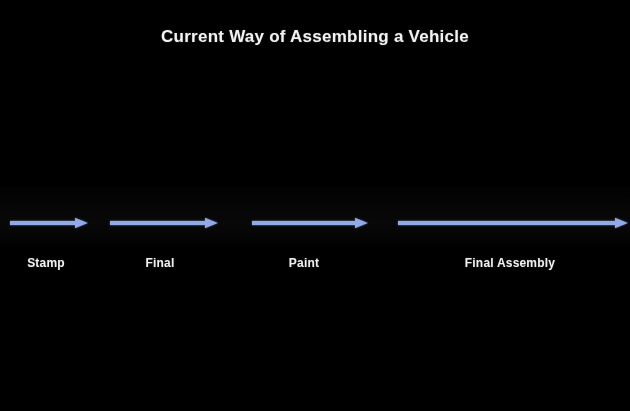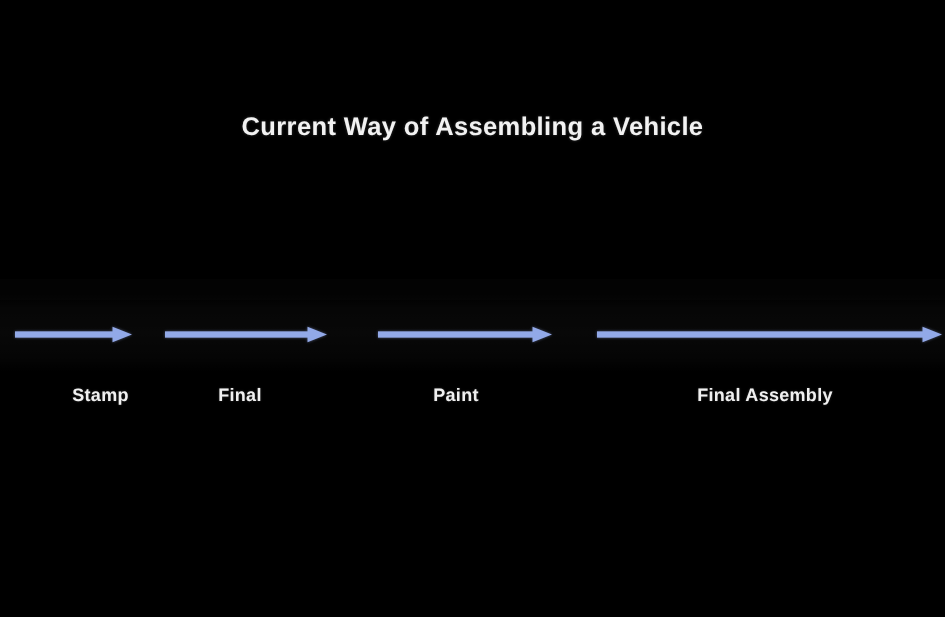--- a/index.html
+++ b/index.html
@@ -48,21 +48,20 @@
     position: absolute;
     left: 0;
     top: 27px;
     width: 630px;
     text-align: center;
     color: #f2f2f2;
     font-size: 17px;
     font-weight: bold;
     letter-spacing: 0.25px;
     text-shadow: 0 0 2px rgba(255,255,255,0.22);
-    margin-top: 48px;
   }
   .arrow-wrap {
     position: absolute;
     top: 216px;
     height: 14px;
   }
   .arrow-svg {
     display: block;
     width: 100%;
     height: 14px;
@@ -91,21 +90,21 @@
 
   <div class="title">Current Way of Assembling a Vehicle</div>
 
   <div id="stages-root">
       <div class="arrow-wrap" style="left: 10px; width: 78px;">
         <svg class="arrow-svg" viewBox="0 0 78 14" preserveAspectRatio="none">
           <rect x="0" y="4.9" width="66" height="4.2" fill="#92a9e8"></rect>
           <polygon points="65,1.7999999999999998 78,7 65,12.2" fill="#92a9e8"></polygon>
         </svg>
       </div>
-      <div class="label" style="left: 0px; width: 92px; margin-left: 21px;">Stamp</div>
+      <div class="label" style="left: 0px; width: 92px;">Stamp</div>
       <div class="arrow-wrap" style="left: 110px; width: 108px;">
         <svg class="arrow-svg" viewBox="0 0 108 14" preserveAspectRatio="none">
           <rect x="0" y="4.9" width="96" height="4.2" fill="#92a9e8"></rect>
           <polygon points="95,1.7999999999999998 108,7 95,12.2" fill="#92a9e8"></polygon>
         </svg>
       </div>
       <div class="label" style="left: 0px; width: 320px;">Final</div>
       <div class="arrow-wrap" style="left: 252px; width: 116px;">
         <svg class="arrow-svg" viewBox="0 0 116 14" preserveAspectRatio="none">
           <rect x="0" y="4.9" width="104" height="4.2" fill="#92a9e8"></rect>

